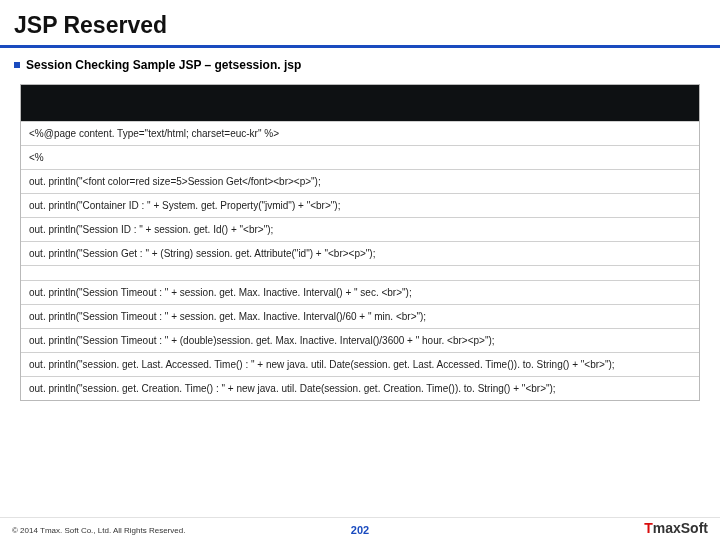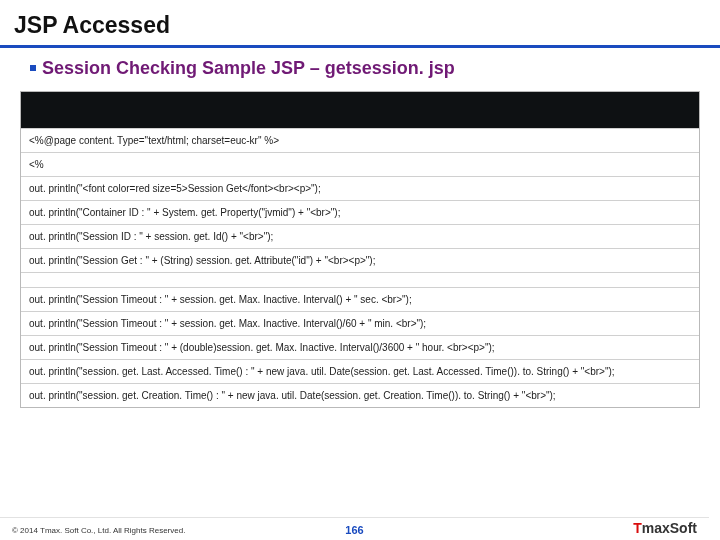--- a/index.html
+++ b/index.html
@@ -1,37 +1,37 @@
 <!DOCTYPE html>
 <html><head>
 <meta charset="utf-8">
 <style>
   html,body{margin:0;padding:0;width:720px;height:540px;background:#fff;font-family:Arial,Helvetica,sans-serif;overflow:hidden}
   .slide{width:720px;height:540px;position:relative;box-sizing:border-box}
   .title{font-size:23px;font-weight:bold;color:#111;padding:12px 0 6px 14px}
   .rule{height:3px;background:#1a4bbf;margin:0}
-  .subbar{padding:10px 0 0 30px;font-size:18px;color:#701a75}
+  .subbar{padding:10px 0 0 14px;font-size:12px;color:#000000}
   .bullet{display:inline-block;width:6px;height:6px;background:#1a4bbf;vertical-align:middle;margin-right:6px;position:relative;top:-1px}
   .codebox{border:1px solid #b9b9b9;margin:12px 20px 0 20px}
   .codeline{border-bottom:1px solid #d0d0d0;padding:5px 8px;font-size:10px;color:#222;line-height:1.3;white-space:nowrap;overflow:hidden}
   .codeline.dark{background:#0e1113;height:26px}
   .codeline:last-child{border-bottom:none}
   .gap{height:14px;border-bottom:1px solid #d0d0d0}
-  .footer{position:absolute;left:0;right:11px;bottom:0;height:22px;border-top:1px solid #e2e2e2}
+  .footer{position:absolute;left:0;right:0;bottom:0;height:22px;border-top:1px solid #e2e2e2}
   .copyright{position:absolute;left:12px;bottom:5px;font-size:8px;color:#333}
   .pagenum{position:absolute;left:50%;transform:translateX(-50%);bottom:4px;font-size:11px;font-weight:bold;color:#1a4bbf}
   .logo{position:absolute;right:12px;bottom:4px;font-size:14px;font-weight:bold}
   .logo .t{color:#d90d0d}
   .logo .rest{color:#333}
 </style>
 </head>
 <body>
 
 <div class="slide">
-  <div class="title">JSP Accessed</div>
+  <div class="title">JSP Reserved</div>
   <div class="rule"></div>
 
   <div class="subbar">
     <span class="bullet"></span><b><span>Session Checking Sample JSP – </span><span>getsession. jsp</span></b>
   </div>
 
   <div class="codebox">
     <div class="codeline dark"></div>
     <div class="codeline">&lt;%@page content. Type="text/html; charset=euc-kr" %&gt;</div>
     <div class="codeline">&lt;%</div>
@@ -42,18 +42,18 @@
     <div class="gap"></div>
     <div class="codeline">out. println("Session Timeout : " + session. get. Max. Inactive. Interval() + " sec. &lt;br&gt;");</div>
     <div class="codeline">out. println("Session Timeout : " + session. get. Max. Inactive. Interval()/60 + " min. &lt;br&gt;");</div>
     <div class="codeline">out. println("Session Timeout : " + (double)session. get. Max. Inactive. Interval()/3600 + " hour. &lt;br&gt;&lt;p&gt;");</div>
     <div class="codeline">out. println("session. get. Last. Accessed. Time() : " + new java. util. Date(session. get. Last. Accessed. Time()). to. String() + "&lt;br&gt;");</div>
     <div class="codeline">out. println("session. get. Creation. Time() : " + new java. util. Date(session. get. Creation. Time()). to. String() + "&lt;br&gt;");</div>
   </div>
 
   <div class="footer">
     <div class="copyright">© 2014 Tmax. Soft Co., Ltd. All Rights Reserved.</div>
-    <div class="pagenum">166</div>
+    <div class="pagenum">202</div>
     <div class="logo">
       <span class="t">T</span><span class="rest">maxSoft</span>
     </div>
   </div>
 </div>
 
 </body></html>

